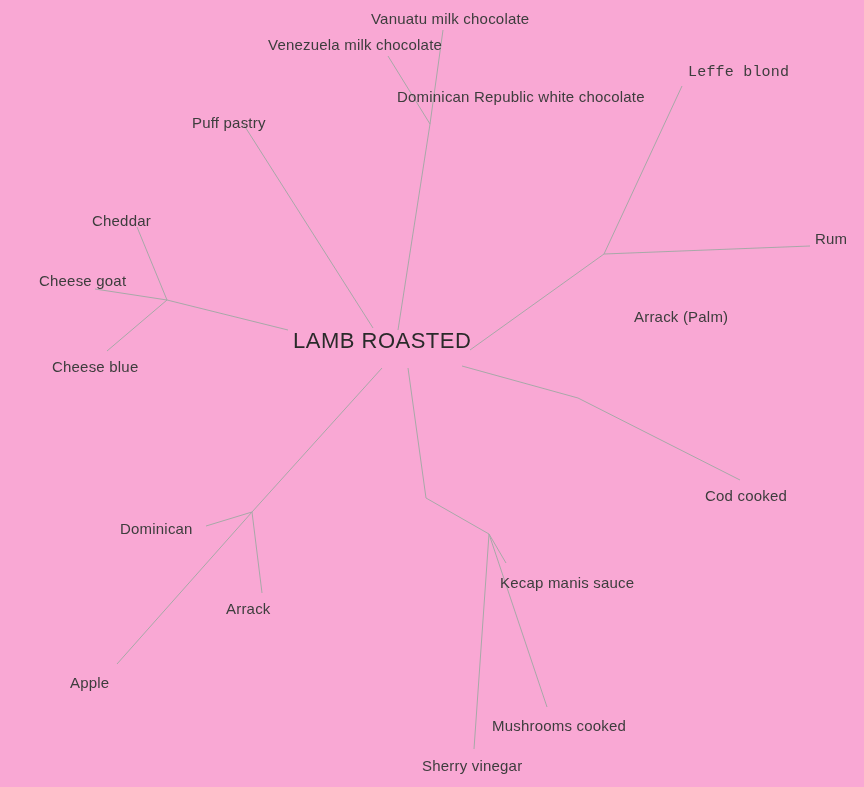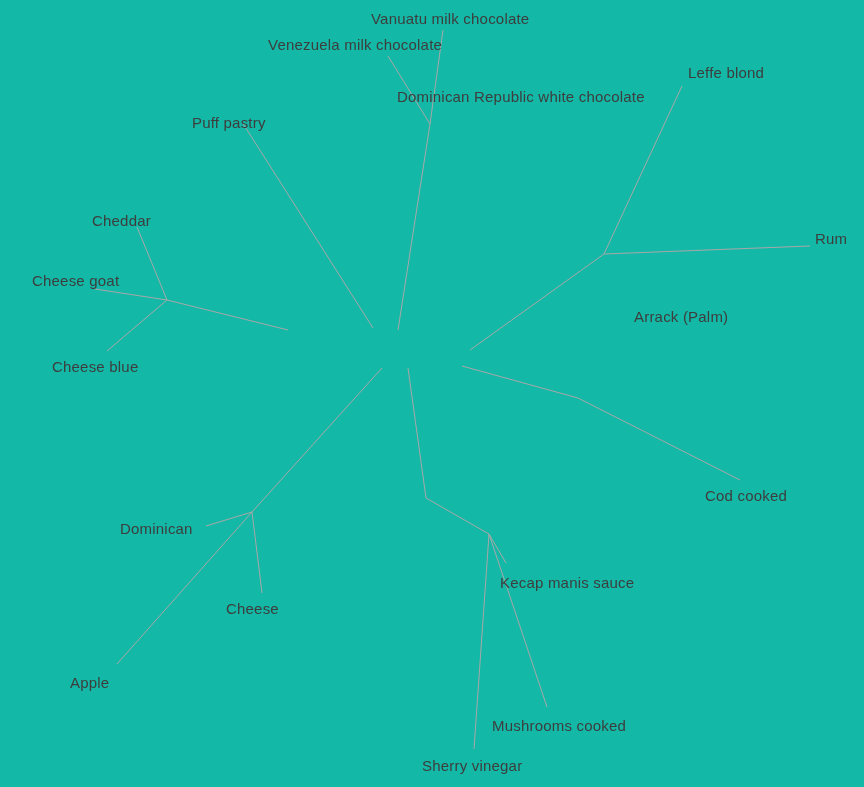--- a/index.html
+++ b/index.html
@@ -4,21 +4,21 @@
 <style>
   html, body {
     margin: 0;
     padding: 0;
     background: #ffffff;
   }
   #stage {
     position: relative;
     width: 864px;
     height: 787px;
-    background: #14b8a6;
+    background: #f9a8d4;
     overflow: hidden;
     font-family: "Liberation Sans", sans-serif;
   }
   #edge-svg {
     position: absolute;
     left: 0;
     top: 0;
     width: 864px;
     height: 787px;
   }
@@ -64,28 +64,29 @@
       <line x1="288" y1="330" x2="167" y2="300" stroke="#a8a8a8" stroke-width="1"></line>
       <line x1="167" y1="300" x2="137" y2="227" stroke="#a8a8a8" stroke-width="1"></line>
       <line x1="167" y1="300" x2="95" y2="289" stroke="#a8a8a8" stroke-width="1"></line>
       <line x1="167" y1="300" x2="107" y2="351" stroke="#a8a8a8" stroke-width="1"></line>
       <line x1="373" y1="328" x2="242" y2="122" stroke="#a8a8a8" stroke-width="1"></line>
     </svg>
   <div id="label-layer">
       <div class="node-label" style="left: 371px; top: 10px; color: rgb(61, 61, 61);">Vanuatu milk chocolate</div>
       <div class="node-label" style="left: 268px; top: 36px; color: rgb(61, 61, 61);">Venezuela milk chocolate</div>
       <div class="node-label" style="left: 397px; top: 88px; color: rgb(61, 61, 61);">Dominican Republic white chocolate</div>
-      <div class="node-label" style="left: 688px; top: 64px; color: rgb(61, 61, 61);">Leffe blond</div>
+      <div class="node-label" style="left: 688px; top: 64px; color: rgb(61, 61, 61); font-family: Liberation Mono, monospace;">Leffe blond</div>
       <div class="node-label" style="left: 192px; top: 114px; color: rgb(61, 61, 61);">Puff pastry</div>
       <div class="node-label" style="left: 92px; top: 212px; color: rgb(61, 61, 61);">Cheddar</div>
       <div class="node-label" style="left: 815px; top: 230px; color: rgb(61, 61, 61);">Rum</div>
-      <div class="node-label" style="left: 32px; top: 272px; color: rgb(61, 61, 61);">Cheese goat</div>
+      <div class="node-label" style="left: 39px; top: 272px; color: rgb(61, 61, 61);">Cheese goat</div>
       <div class="node-label" style="left: 634px; top: 272px; color: rgb(61, 61, 61); margin-top: 36px;">Arrack (Palm)</div>
       <div class="node-label" style="left: 52px; top: 358px; color: rgb(61, 61, 61);">Cheese blue</div>
       <div class="node-label" style="left: 705px; top: 487px; color: rgb(61, 61, 61);">Cod cooked</div>
       <div class="node-label" style="left: 120px; top: 520px; color: rgb(61, 61, 61);">Dominican</div>
       <div class="node-label" style="left: 500px; top: 574px; color: rgb(61, 61, 61);">Kecap manis sauce</div>
-      <div class="node-label" style="left: 226px; top: 600px; color: rgb(61, 61, 61);">Cheese</div>
+      <div class="node-label" style="left: 226px; top: 600px; color: rgb(61, 61, 61);">Arrack</div>
       <div class="node-label" style="left: 70px; top: 674px; color: rgb(61, 61, 61);">Apple</div>
       <div class="node-label" style="left: 492px; top: 717px; color: rgb(61, 61, 61);">Mushrooms cooked</div>
       <div class="node-label" style="left: 422px; top: 757px; color: rgb(61, 61, 61);">Sherry vinegar</div>
     </div>
+  <div class="center-label" style="left: 293px; top: 328px; color: rgb(42, 42, 42);">LAMB ROASTED</div>
 </div>
 
 </body></html>

